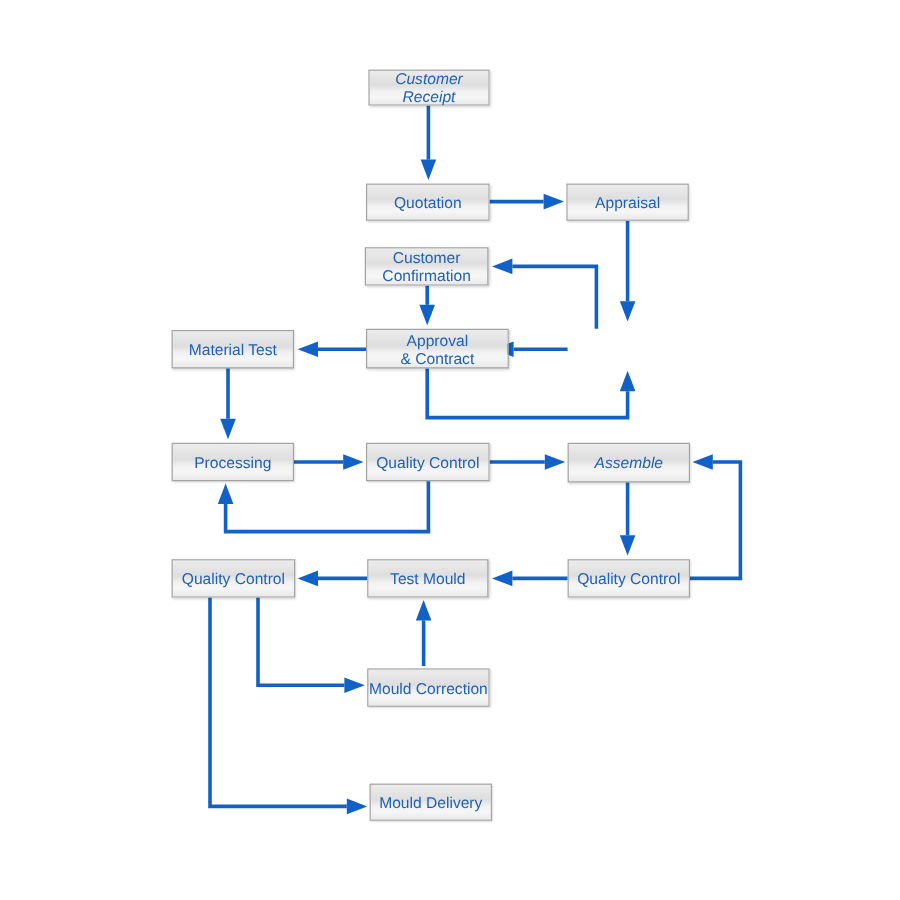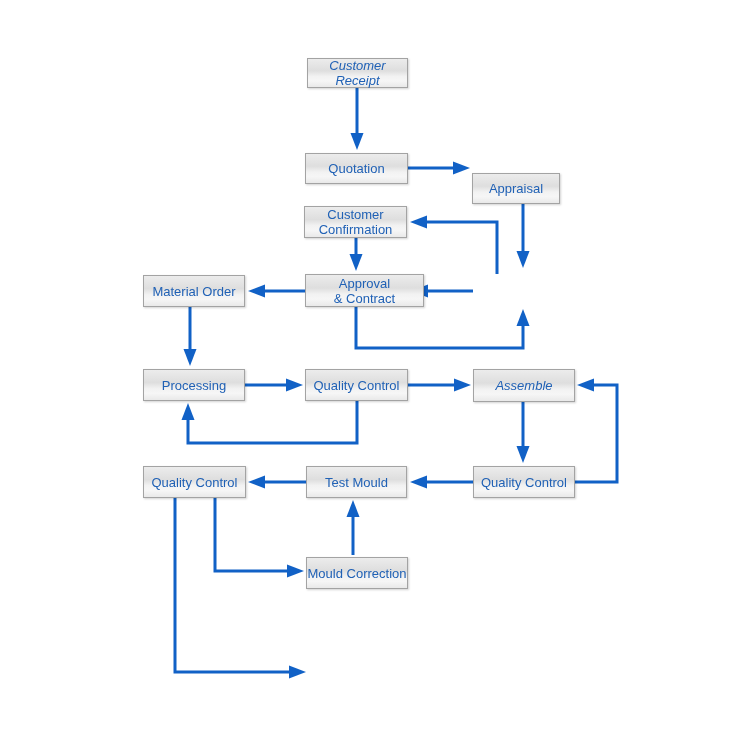--- a/index.html
+++ b/index.html
@@ -90,27 +90,28 @@
       <polyline points="215,498 215,571 287,571" class="connector-line" stroke="#1161c6" stroke-width="3"></polyline>
       <polygon points="304,571 287,577.5 287,564.5" fill="#1161c6"></polygon>
       <polyline points="353,555 353,517" class="connector-line" stroke="#1161c6" stroke-width="3"></polyline>
       <polygon points="353,500 359.5,517 346.5,517" fill="#1161c6"></polygon>
       <polyline points="175,498 175,672 289,672" class="connector-line" stroke="#1161c6" stroke-width="3"></polyline>
       <polygon points="306,672 289,678.5 289,665.5" fill="#1161c6"></polygon>
     </svg>
   <div class="nodes-layer">
       <div class="node" style="left: 307px; top: 58px; width: 101px; height: 30px; font-style: italic;"><span>Customer Receipt</span></div>
       <div class="node" style="left: 305px; top: 153px; width: 103px; height: 31px;"><span>Quotation</span></div>
-      <div class="node" style="left: 472px; top: 153px; width: 88px; height: 31px; margin-top: 20px;"><span>Appraisal</span></div>
+      <div class="node" style="left: 472px; top: 153px; width: 102px; height: 31px;"><span>Appraisal</span></div>
       <div class="node" style="left: 304px; top: 206px; width: 103px; height: 32px;"><span>Customer
 Confirmation</span></div>
-      <div class="node" style="left: 143px; top: 275px; width: 102px; height: 32px;"><span>Material Order</span></div>
+      <div class="node" style="left: 143px; top: 275px; width: 102px; height: 32px;"><span>Material Test</span></div>
       <div class="node" style="left: 305px; top: 274px; width: 119px; height: 33px;"><span>Approval
 &amp; Contract</span></div>
       <div class="node" style="left: 143px; top: 369px; width: 102px; height: 32px;"><span>Processing</span></div>
       <div class="node" style="left: 305px; top: 369px; width: 103px; height: 32px;"><span>Quality Control</span></div>
       <div class="node" style="left: 473px; top: 369px; width: 102px; height: 33px; font-style: italic;"><span>Assemble</span></div>
       <div class="node" style="left: 143px; top: 466px; width: 103px; height: 32px;"><span>Quality Control</span></div>
       <div class="node" style="left: 306px; top: 466px; width: 101px; height: 32px;"><span>Test Mould</span></div>
       <div class="node" style="left: 473px; top: 466px; width: 102px; height: 32px;"><span>Quality Control</span></div>
       <div class="node" style="left: 306px; top: 557px; width: 102px; height: 32px;"><span>Mould Correction</span></div>
+      <div class="node" style="left: 308px; top: 653px; width: 102px; height: 31px;"><span>Mould Delivery</span></div>
     </div>
 </div>
 
 </body></html>

